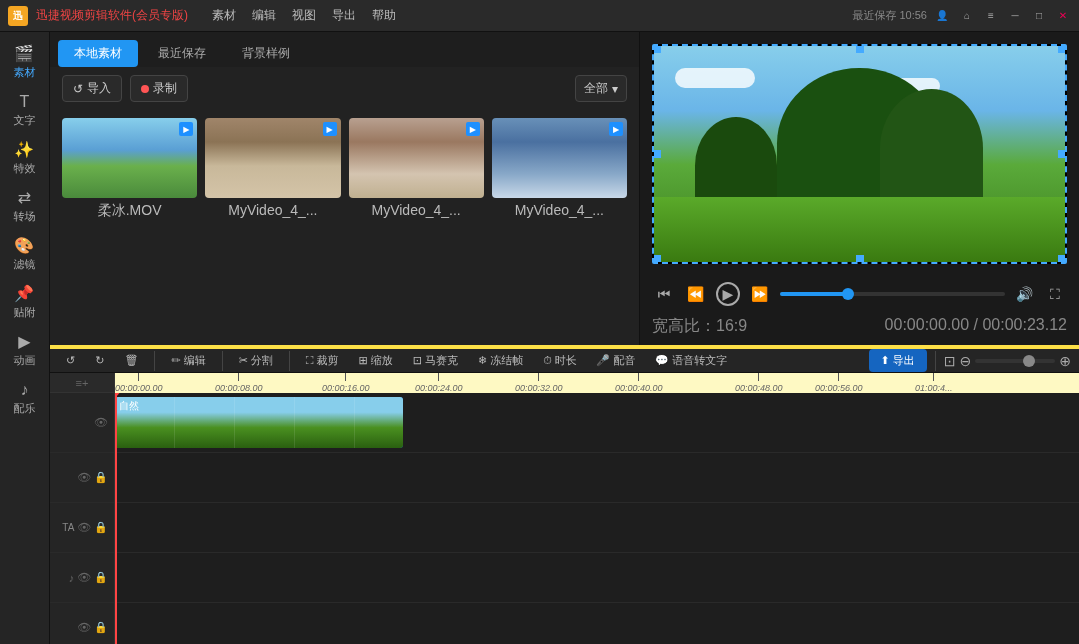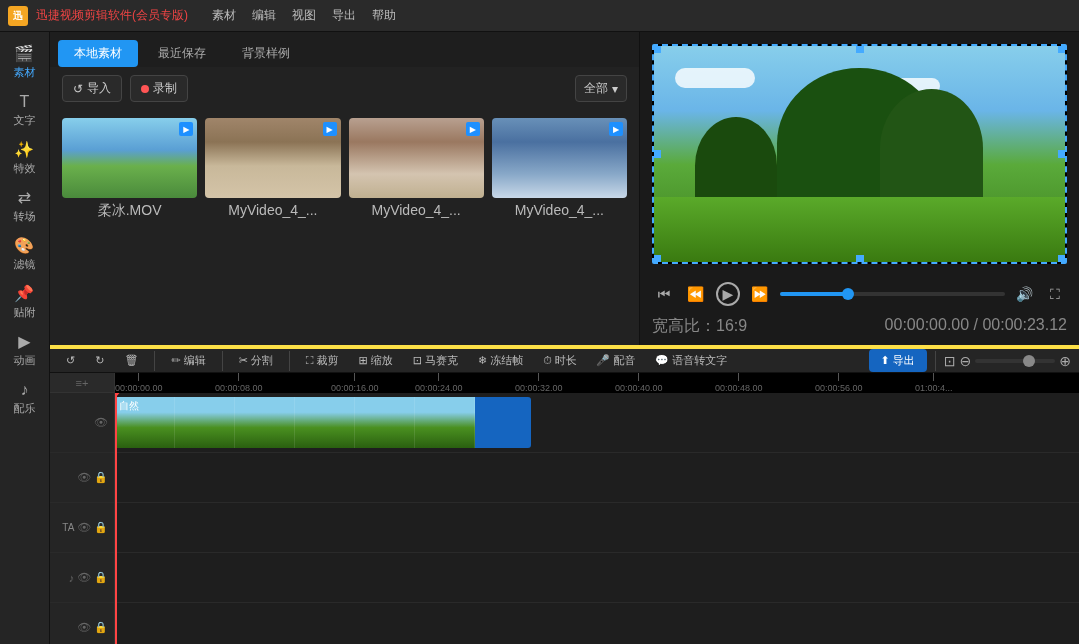--- a/index.html
+++ b/index.html
@@ -105,21 +105,21 @@
     #zoom-thumb { position: absolute; top: -4px; left: 60%; width: 12px; height: 12px; background: #888; border-radius: 50%; }
 
     
     #timeline { display: flex; flex: 1; overflow: hidden; }
     #timeline-track-labels { width: 65px; background: #252525; display: flex; flex-direction: column; border-right: 1px solid #333; }
     .track-label { display: flex; align-items: center; justify-content: flex-end; padding-right: 6px; font-size: 10px; color: #777; border-bottom: 1px solid #2a2a2a; }
     .track-label-icons { display: flex; gap: 3px; align-items: center; }
     .tl-icon { font-size: 11px; color: #666; cursor: pointer; }
 
     #timeline-content { flex: 1; display: flex; flex-direction: column; overflow: hidden; }
-    #timeline-ruler { height: 20px; background: #000000; display: flex; align-items: center; position: relative; overflow: hidden; }
+    #timeline-ruler { height: 20px; background: #fef9c3; display: flex; align-items: center; position: relative; overflow: hidden; font-style: italic; }
     .ruler-mark { position: absolute; top: 0; display: flex; flex-direction: column; align-items: center; }
     .ruler-line { width: 1px; height: 8px; background: #555; }
     .ruler-text { font-size: 9px; color: #666; margin-top: 2px; white-space: nowrap; }
 
     #timeline-tracks { flex: 1; position: relative; overflow: hidden; }
     .track-row { height: 50px; border-bottom: 1px solid #2a2a2a; position: relative; }
     .track-row.main { height: 60px; }
     .track-clip { position: absolute; top: 4px; border-radius: 3px; overflow: hidden; display: flex; align-items: center; cursor: pointer; }
     .track-clip.video { background: #1565c0; height: calc(100% - 8px); }
     .track-clip-label { position: absolute; top: 2px; left: 4px; font-size: 10px; color: #fff; white-space: nowrap; overflow: hidden; z-index: 2; }
@@ -139,20 +139,29 @@
     <div id="app-icon">迅</div>
     <span id="app-title">迅捷视频剪辑软件(会员专版)</span>
     <div id="titlebar-menu">
       <span>素材</span>
       <span>编辑</span>
       <span>视图</span>
       <span>导出</span>
       <span>帮助</span>
     </div>
   </div>
+  <div id="titlebar-right">
+    <span id="recent-save">最近保存 10:56</span>
+    <div class="win-btn">👤</div>
+    <div class="win-btn">⌂</div>
+    <div class="win-btn">≡</div>
+    <div class="win-btn">─</div>
+    <div class="win-btn">□</div>
+    <div class="win-btn" style="color:#e05;">✕</div>
+  </div>
 </div>
 
 <div id="main">
 
   <div id="sidebar">
     <div class="sidebar-item active">
       <span class="sidebar-icon">🎬</span>
       <span>素材</span>
     </div>
     <div class="sidebar-item">
@@ -410,54 +419,54 @@
 
           <div id="timeline-ruler">
             <div class="ruler-mark" style="left:0px;">
               <div class="ruler-line"></div>
               <span class="ruler-text">00:00:00.00</span>
             </div>
             <div class="ruler-mark" style="left:100px;">
               <div class="ruler-line"></div>
               <span class="ruler-text">00:00:08.00</span>
             </div>
-            <div class="ruler-mark" style="left:216px;">
+            <div class="ruler-mark" style="left:207px;">
               <div class="ruler-line"></div>
               <span class="ruler-text">00:00:16.00</span>
             </div>
             <div class="ruler-mark" style="left:300px;">
               <div class="ruler-line"></div>
               <span class="ruler-text">00:00:24.00</span>
             </div>
             <div class="ruler-mark" style="left:400px;">
               <div class="ruler-line"></div>
               <span class="ruler-text">00:00:32.00</span>
             </div>
             <div class="ruler-mark" style="left:500px;">
               <div class="ruler-line"></div>
               <span class="ruler-text">00:00:40.00</span>
             </div>
-            <div class="ruler-mark" style="left:600px;">
+            <div class="ruler-mark" style="left:620px;">
               <div class="ruler-line"></div>
               <span class="ruler-text">00:00:48.00</span>
             </div>
             <div class="ruler-mark" style="left:700px;">
               <div class="ruler-line"></div>
               <span class="ruler-text">00:00:56.00</span>
             </div>
             <div class="ruler-mark" style="left:800px;">
               <div class="ruler-line"></div>
               <span class="ruler-text">01:00:4...</span>
             </div>
           </div>
 
           <div id="timeline-tracks">
 
             <div class="track-row main">
-              <div class="track-clip video" style="left:0;width:416px;">
+              <div class="track-clip video" style="left:0;width:288px;">
                 <span class="track-clip-label">自然</span>
                 <div class="clip-thumbnails">
                   <div class="clip-thumb thumb-green"></div>
                   <div class="clip-thumb thumb-green"></div>
                   <div class="clip-thumb thumb-green"></div>
                   <div class="clip-thumb thumb-green"></div>
                   <div class="clip-thumb thumb-green"></div>
                   <div class="clip-thumb thumb-green"></div>
                 </div>
               </div>

